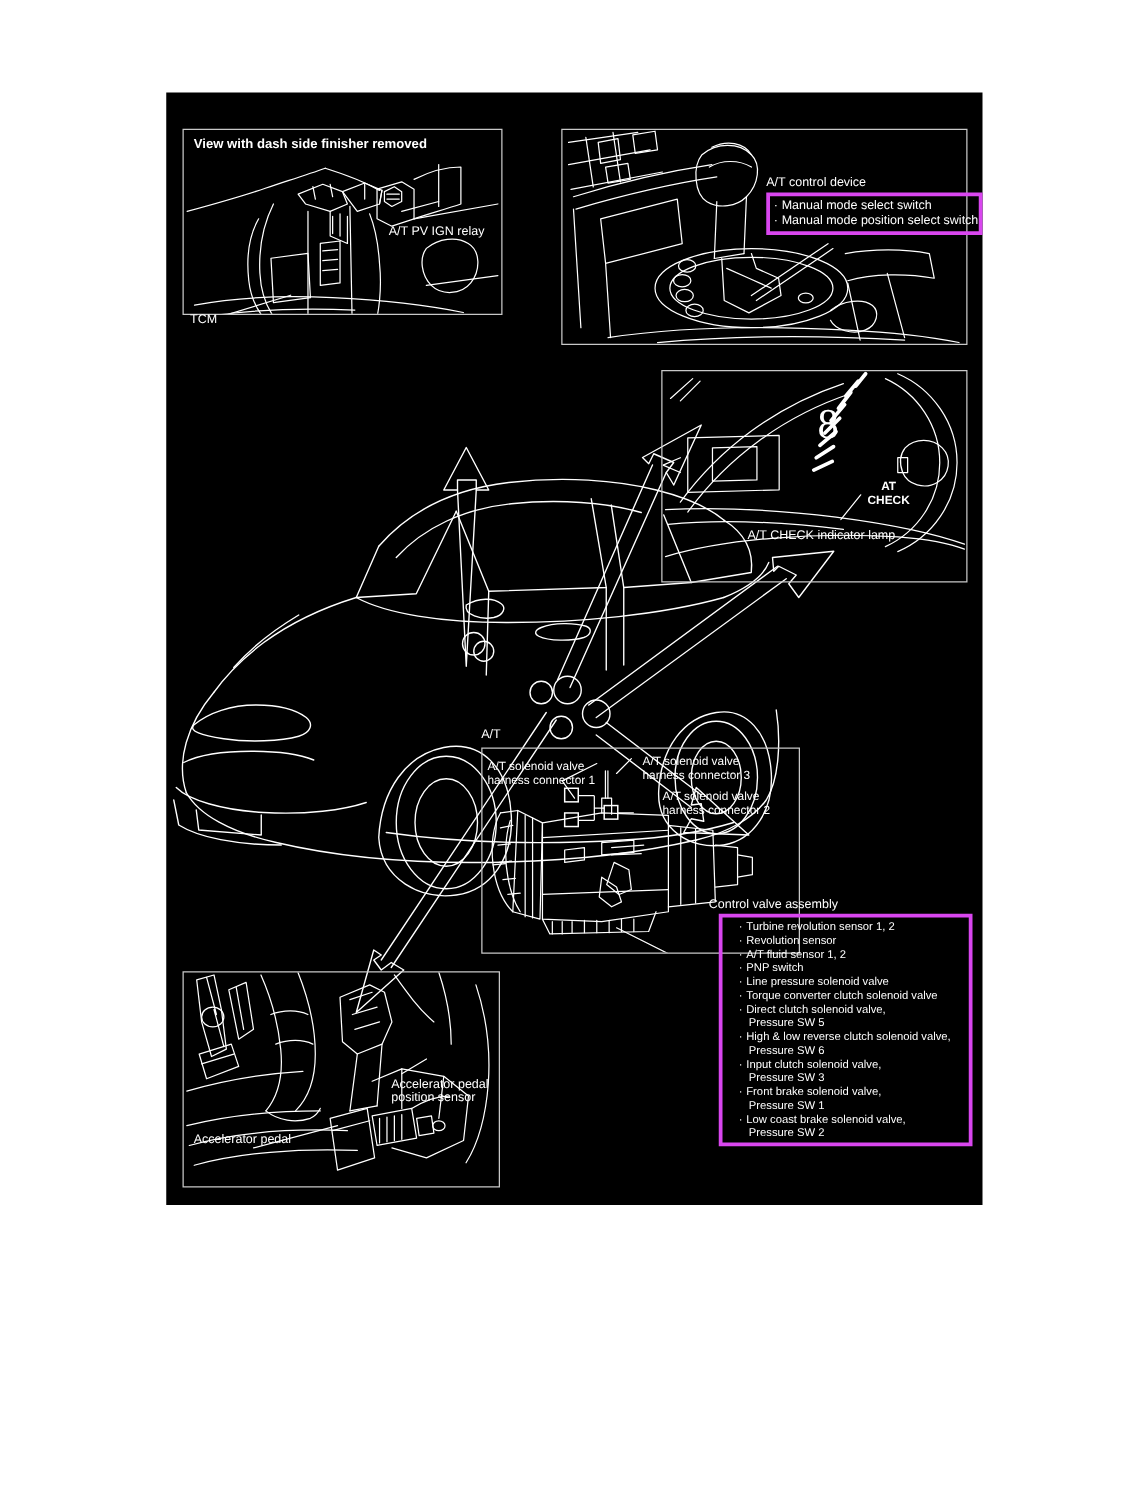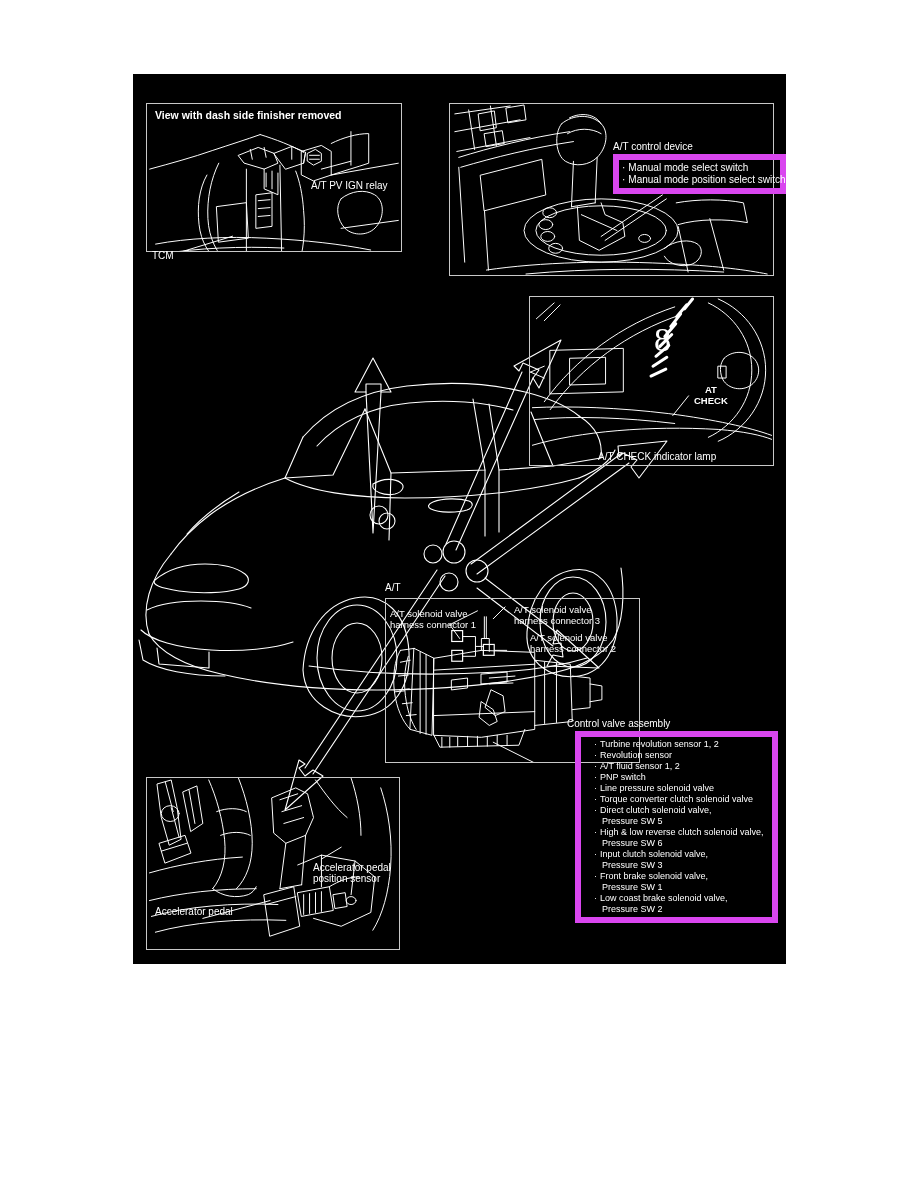--- a/index.html
+++ b/index.html
@@ -37,21 +37,21 @@
   .lbl {
     position: absolute;
     color: #ffffff;
     font-family: "Liberation Sans", sans-serif;
     white-space: nowrap;
     line-height: 1.12;
   }
   .lbl-bold { font-weight: bold; }
   .boxlist {
     position: absolute;
-    border: 6px solid #d946ef;
+    border: 3px solid #d946ef;
     box-sizing: border-box;
     background: transparent;
     color: #ffffff;
     padding: 2px 4px 2px 3px;
   }
   .boxlist div { white-space: nowrap; line-height: 1.22; }
   .bullet::before {
     content: "\00B7";
     margin-right: 3px;
   }
@@ -298,21 +298,21 @@
           <path d="M2 150 C50 136 120 130 190 134 C216 136 234 140 244 144"></path>
 
           <path d="M144 120 L160 100"></path>
         </g>
       </svg>
       <div class="lbl" style="left:124px; top:24px; font-size:34px; font-family:'Liberation Serif', serif;">8</div>
       <div class="lbl lbl-bold" style="left:164px; top:88px; font-size:9.5px; text-align:center;">
         <div>AT</div>
         <div>CHECK</div>
       </div>
-      <div class="lbl" style="left:68px; top:126px; font-size:10px;margin-top:28px;">A/T CHECK indicator lamp</div>
+      <div class="lbl" style="left:68px; top:126px; font-size:10px;">A/T CHECK indicator lamp</div>
     </div>
 
     <div class="lbl" style="left:252px; top:508px; font-size:10px;">A/T</div>
 
     <div class="panel" style="left:252px; top:524px; width:255px; height:165px;">
       <svg class="artsvg" viewBox="0 0 255 165">
         <g fill="none" stroke="#ffffff" stroke-width="1" stroke-linecap="round" stroke-linejoin="round">
 
           <path d="M14 52 C8 62 6 78 8 94 C10 110 16 124 24 132"></path>
           <path d="M24 132 L46 138 L48 60 L28 50 Z"></path>

